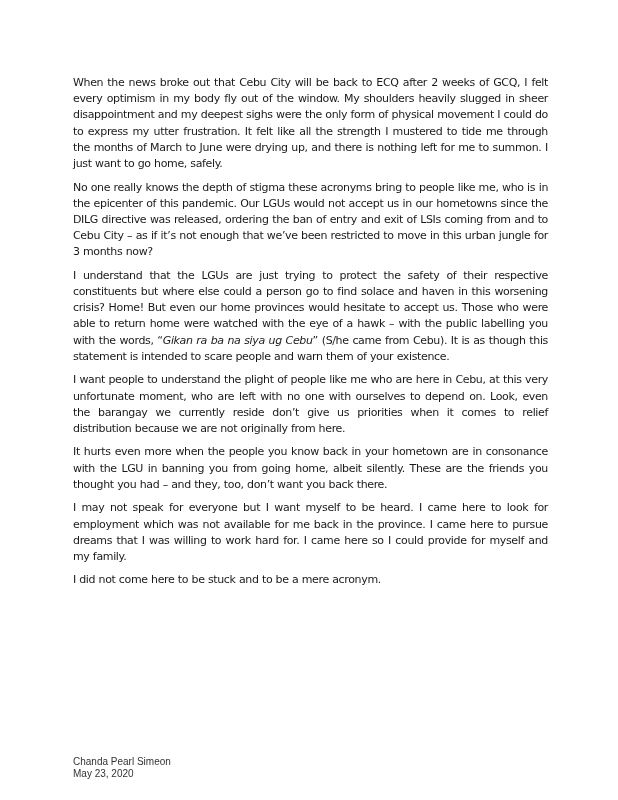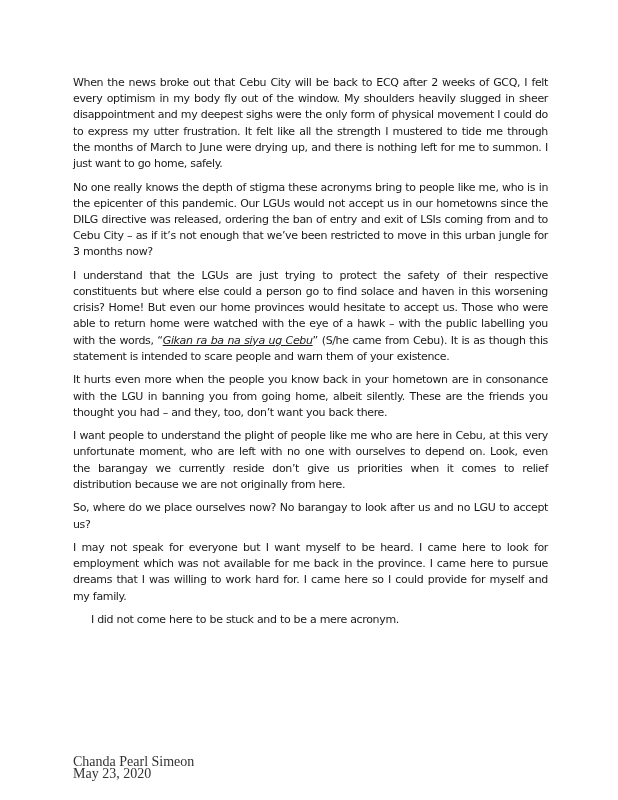--- a/index.html
+++ b/index.html
@@ -13,43 +13,42 @@
       font-family: "DejaVu Sans", sans-serif;
       font-size: 11px;
       line-height: 16.2px;
       letter-spacing: -0.35px;
       word-spacing: 0.2px;
     }
     .page p {
       margin: 0 0 7.3px 0;
       text-align: justify;
     }
-    .page p.last { text-align: left; margin-left: 18px; }
-    em { font-style: italic; text-decoration: underline; }
+    .page p.last { text-align: left; }
+    em { font-style: italic; }
     .signature {
       position: absolute;
       left: 73px;
       top: 756px;
-      font-family: Liberation Serif, serif;
-      font-size: 14px;
+      font-family: Liberation Sans, sans-serif;
+      font-size: 10px;
       line-height: 12px;
       color: #333333;
     }
     .signature div { white-space: nowrap; }
   </style>
 </head>
 <body>
 
 <div class="page">
   <p>When the news broke out that Cebu City will be back to ECQ after 2 weeks of GCQ, I felt every optimism in my body fly out of the window. My shoulders heavily slugged in sheer disappointment and my deepest sighs were the only form of physical movement I could do to express my utter frustration. It felt like all the strength I mustered to tide me through the months of March to June were drying up, and there is nothing left for me to summon. I just want to go home, safely.</p>
   <p>No one really knows the depth of stigma these acronyms bring to people like me, who is in the epicenter of this pandemic. Our LGUs would not accept us in our hometowns since the DILG directive was released, ordering the ban of entry and exit of LSIs coming from and to Cebu City – as if it’s not enough that we’ve been restricted to move in this urban jungle for 3 months now?</p>
   <p><span>I understand that the LGUs are just trying to protect the safety of their respective constituents but where else could a person go to find solace and haven in this worsening crisis? Home! But even our home provinces would hesitate to accept us. Those who were able to return home were watched with the eye of a hawk – with the public labelling you with the words, “</span><em>Gikan ra ba na siya ug Cebu</em><span>” (S/he came from Cebu). It is as though this statement is intended to scare people and warn them of your existence.</span></p>
+  <p>I want people to understand the plight of people like me who are here in Cebu, at this very unfortunate moment, who are left with no one with ourselves to depend on. Look, even the barangay we currently reside don’t give us priorities when it comes to relief distribution because we are not originally from here.</p>
   <p>It hurts even more when the people you know back in your hometown are in consonance with the LGU in banning you from going home, albeit silently. These are the friends you thought you had – and they, too, don’t want you back there.</p>
-  <p>I want people to understand the plight of people like me who are here in Cebu, at this very unfortunate moment, who are left with no one with ourselves to depend on. Look, even the barangay we currently reside don’t give us priorities when it comes to relief distribution because we are not originally from here.</p>
-  <p>So, where do we place ourselves now? No barangay to look after us and no LGU to accept us?</p>
   <p>I may not speak for everyone but I want myself to be heard. I came here to look for employment which was not available for me back in the province. I came here to pursue dreams that I was willing to work hard for. I came here so I could provide for myself and my family.</p>
   <p class="last">I did not come here to be stuck and to be a mere acronym.</p>
 </div>
 
 <div class="signature">
   <div>Chanda Pearl Simeon</div>
   <div>May 23, 2020</div>
 </div>
 
 </body></html>

